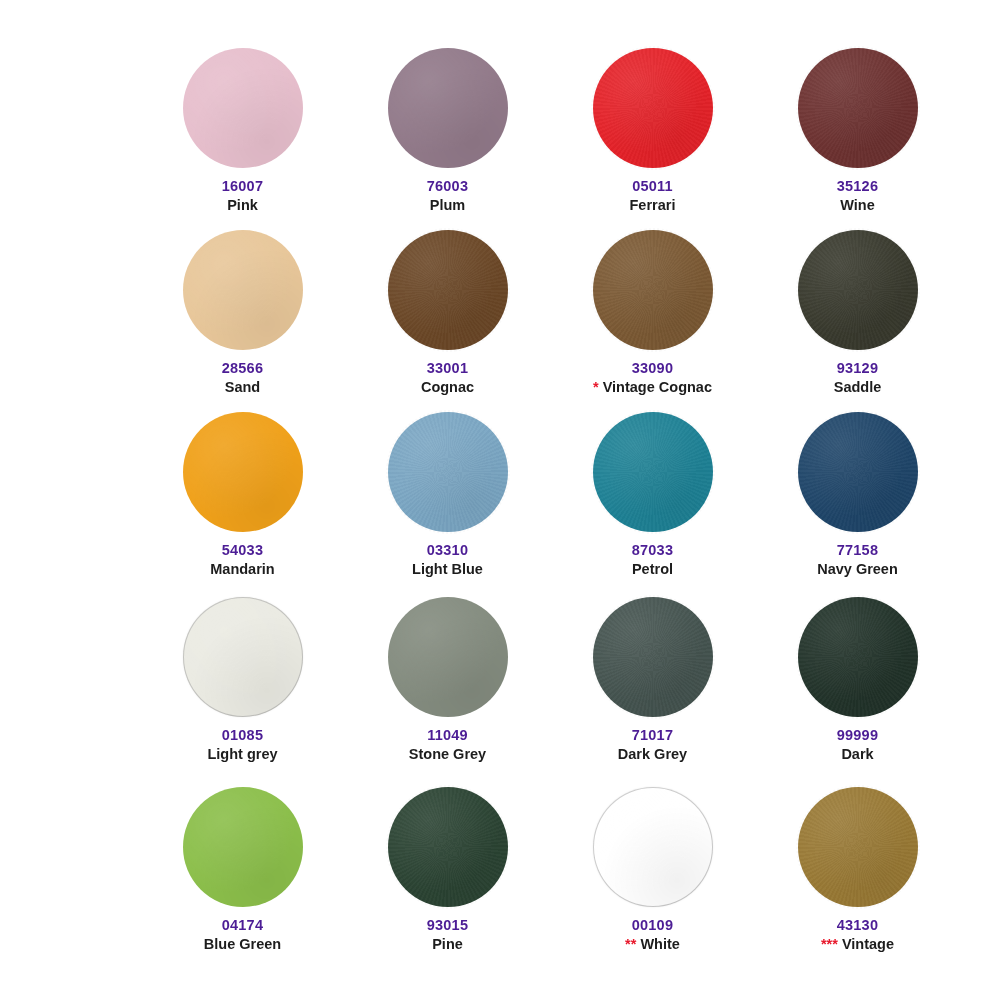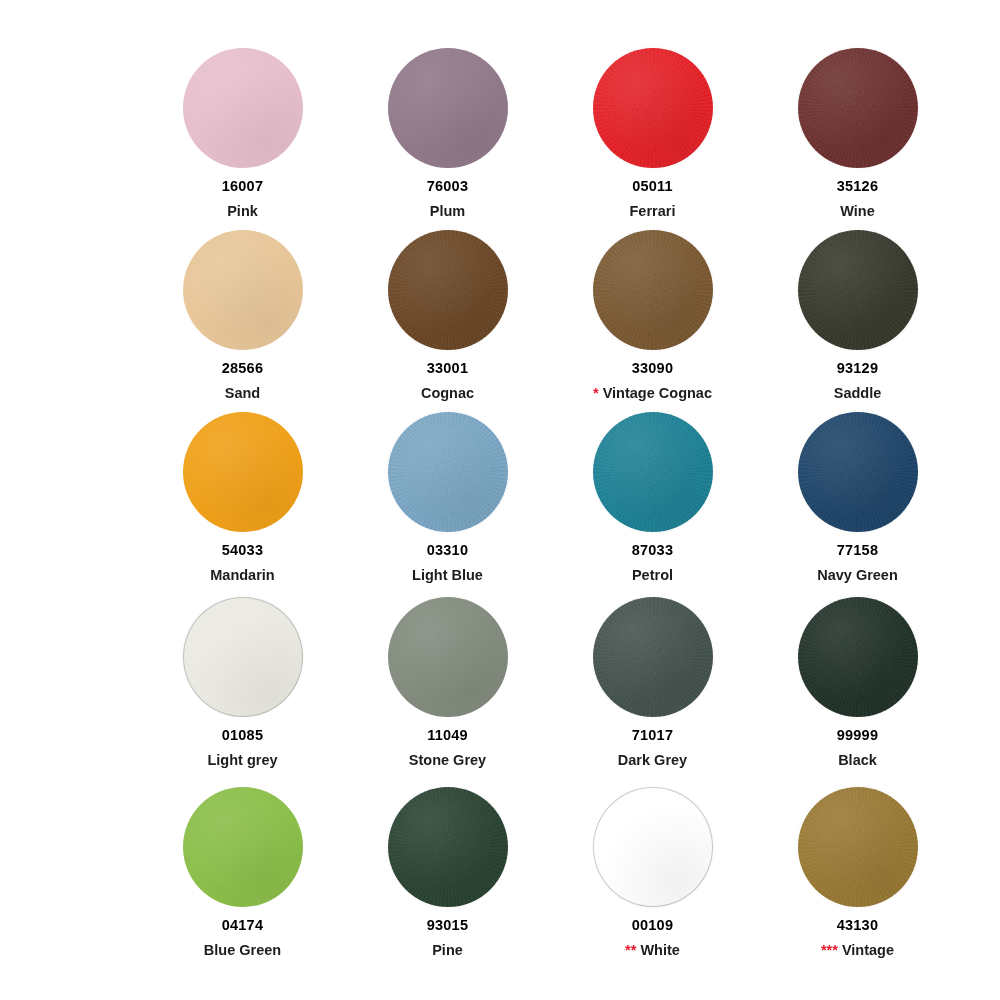--- a/index.html
+++ b/index.html
@@ -70,42 +70,42 @@
 
   .swatch-caption {
     margin-top: 9px;
     text-align: center;
     line-height: 1.28;
     width: 200px;
   }
   .swatch-code {
     font-size: 14.5px;
     font-weight: bold;
-    color: #000000;
+    color: #4c1d95;
     letter-spacing: .2px;
     white-space: nowrap;
   }
   .swatch-name-row {
     font-size: 14.5px;
     font-weight: bold;
     color: #1d1d1d;
     white-space: nowrap;
     display: flex;
     align-items: baseline;
     justify-content: center;
     gap: 4px;
   }
   .swatch-mark {
     color: #e8192c;
     font-size: 14.5px;
     font-weight: bold;
     line-height: 1;
   }
   .swatch-mark:empty { display: none; }
-  .swatch-name { display: inline-block; margin-top: 6px; }
+  .swatch-name { display: inline-block; }
 </style>
 </head>
 <body>
 
 <div id="swatch-grid">
     <div style="grid-column: span 6;"></div>
     <div></div>
     <div class="swatch-cell">
       <div class="swatch-disc" style="background: rgb(231, 191, 205);"></div>
       <div class="swatch-caption">
@@ -246,21 +246,21 @@
         <div class="swatch-name-row">
           <span class="swatch-name">Dark Grey</span>
         </div>
       </div>
     </div>
     <div class="swatch-cell">
       <div class="swatch-disc grain" style="background: rgb(34, 51, 42);"></div>
       <div class="swatch-caption">
         <div class="swatch-code">99999</div>
         <div class="swatch-name-row">
-          <span class="swatch-name">Black</span>
+          <span class="swatch-name">Dark</span>
         </div>
       </div>
     </div>
     <div></div>
     <div></div>
     <div class="swatch-cell">
       <div class="swatch-disc" style="background: rgb(140, 191, 75);"></div>
       <div class="swatch-caption">
         <div class="swatch-code">04174</div>
         <div class="swatch-name-row">

